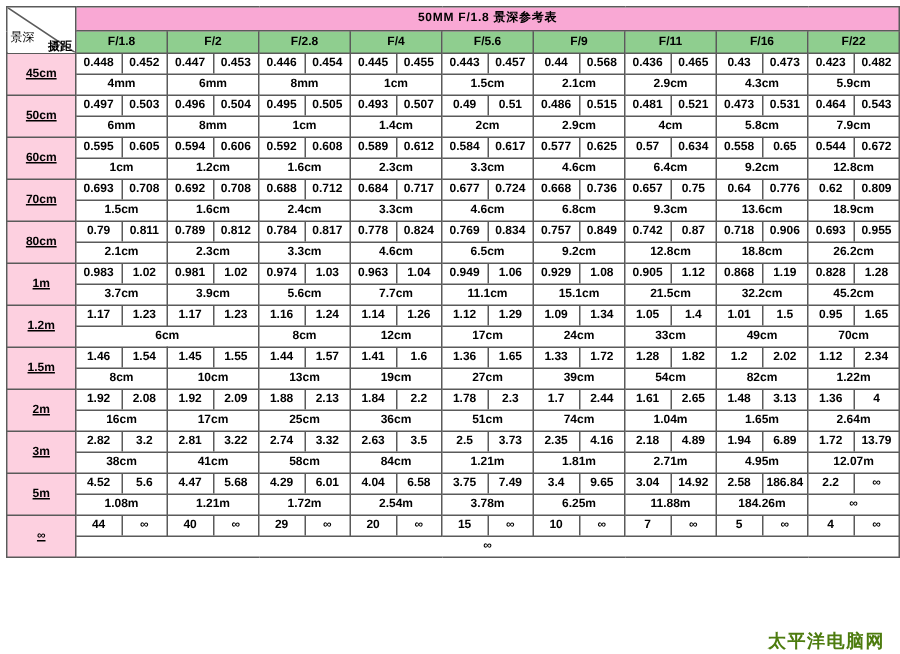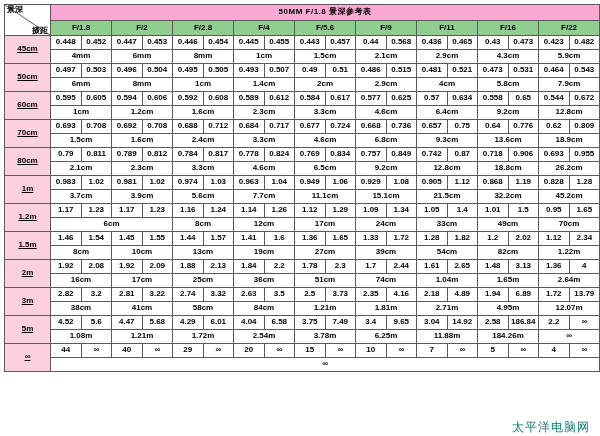--- a/index.html
+++ b/index.html
@@ -41,21 +41,21 @@
     position:relative;
     padding:0;
   }
   .corner-inner{
     position:relative;width:100%;height:100%;min-height:30px;
   }
   .corner-inner .diag{
     position:absolute;left:0;top:0;width:100%;height:100%;
   }
   .corner-inner .tl{
-    position:absolute;left:2px;top:1px;font-size:8px;font-weight:bold;
+    position:absolute;left:2px;top:16px;font-size:8px;font-weight:normal;
   }
   .corner-inner .br{
     position:absolute;right:2px;bottom:0px;font-size:8px;font-weight:bold;margin-left:19px;
   }
   .ap-head{
     background:#8fce8f;
     height:14px;
     font-size:9px;
     font-weight:bold;
     margin-left:24px;
@@ -87,22 +87,22 @@
     font-size:8px;
     height:13px;
   }
   .half > div:first-child{
     border-right:1px solid #5a5a5a;
   }
   .watermark{
     position:absolute;
     right:10px;bottom:4px;
     font-size:12px;
-    color:#0f766e;
-    font-weight:normal;
+    color:#4d7c0f;
+    font-weight:bold;
     letter-spacing:1px;
     pointer-events:none;
   }
   .inf{font-size:10px;}
 </style>
 </head>
 <body>
 
 <div class="sheet">
   <table class="dof">

